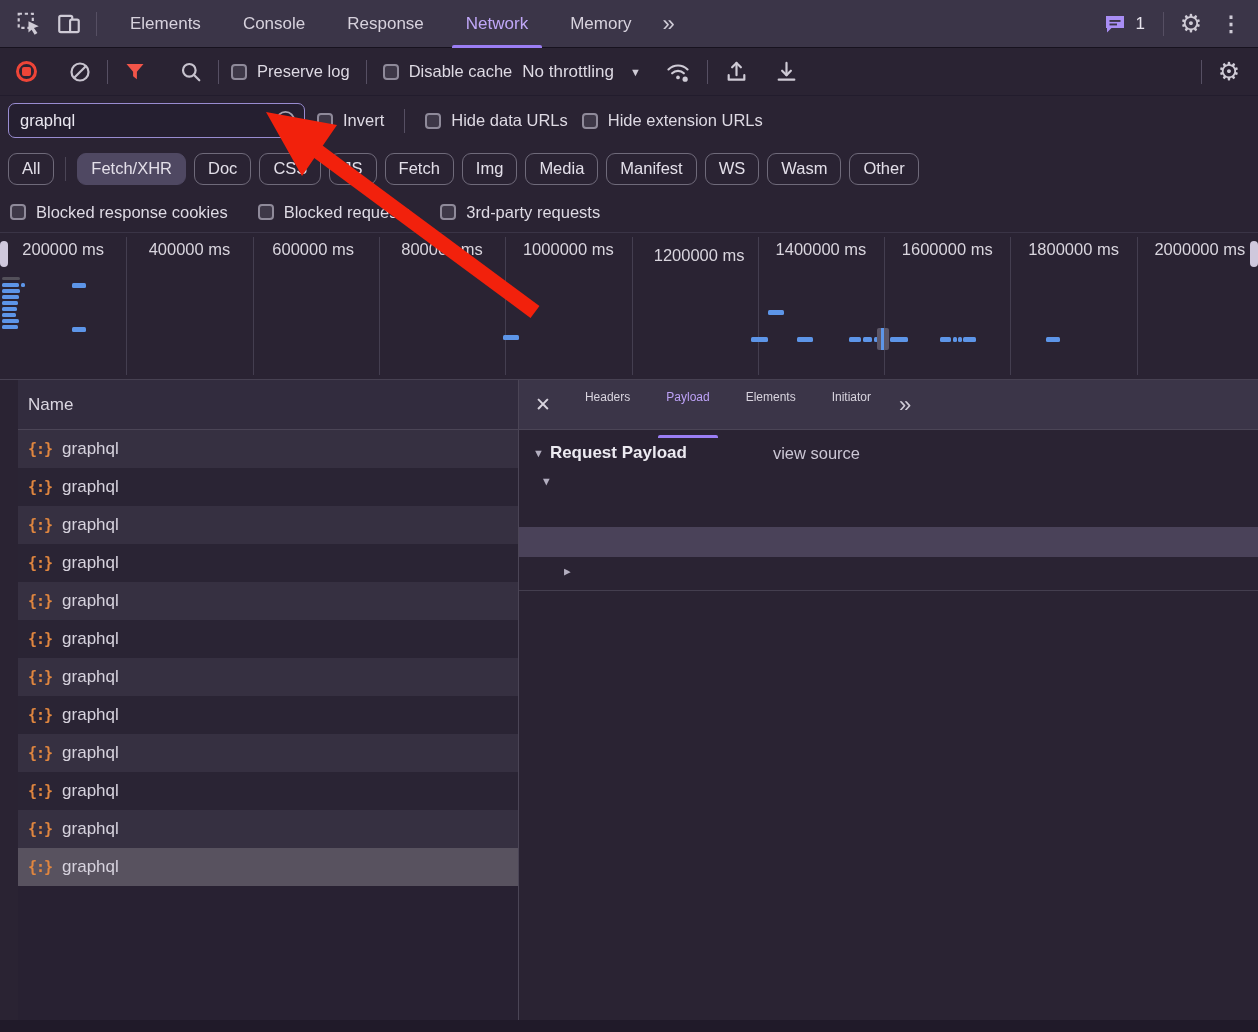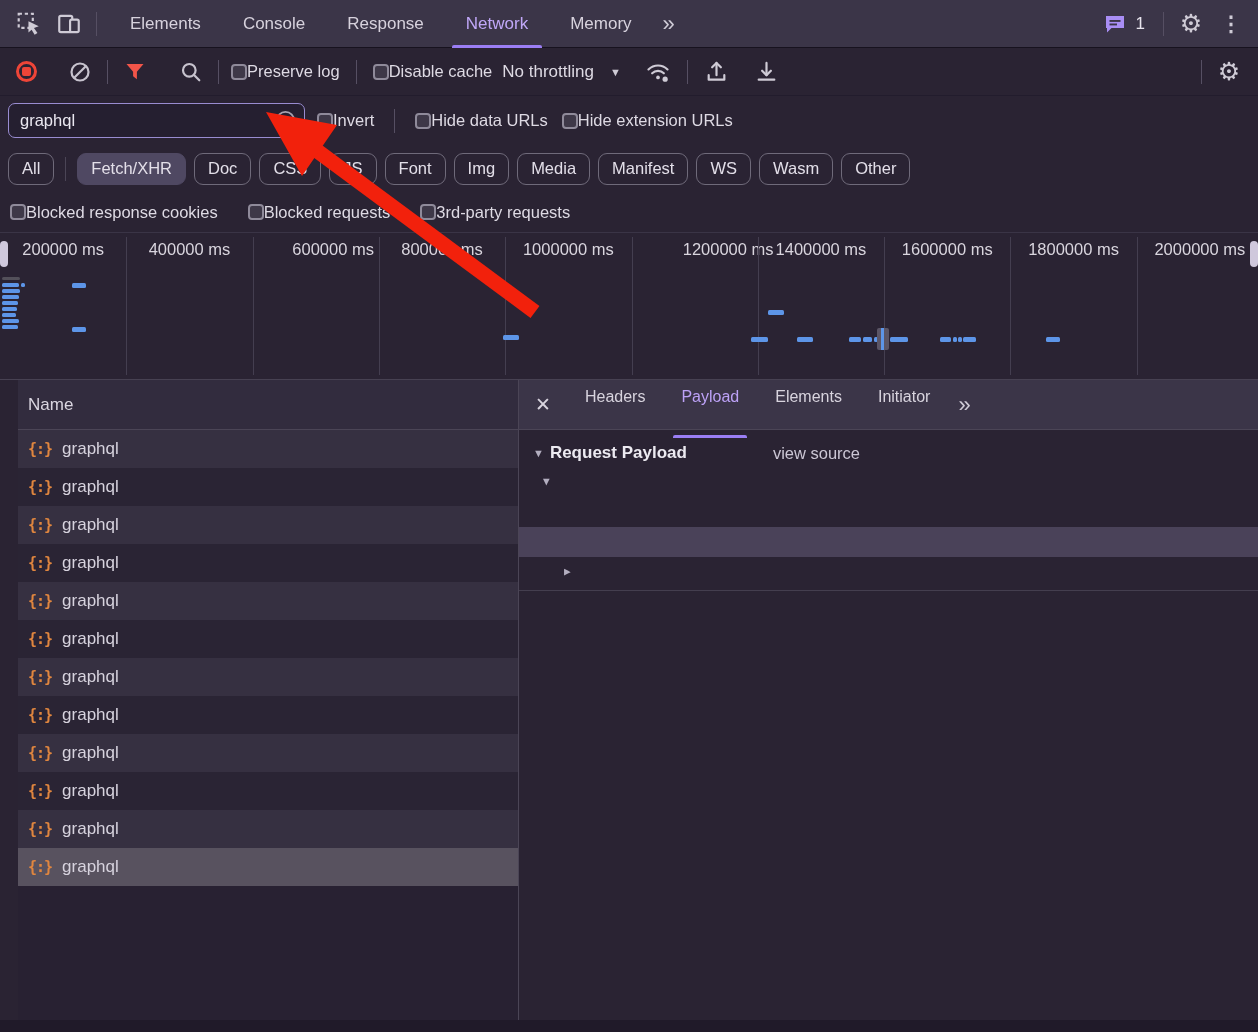--- a/index.html
+++ b/index.html
@@ -18,21 +18,21 @@
   .tabbar-right { margin-left:auto; display:flex; align-items:center; padding-right:12px; }
   .badge-num { font-size:17px; color:#e8e4ee; margin:0 6px 0 6px; }
   .dots { font-size:21px; color:#cfcbd6; font-weight:bold; }
   .gear-glyph { font-size:25px; color:#cfcbd6; line-height:1; }
 
   
   .toolbar { height:48px; background:#2a2333; border-bottom:1px solid #221c2d; display:flex; align-items:center; padding:0 14px 0 14px; }
   .record-btn { width:21px; height:21px; border:3px solid #ee4538; border-radius:50%; position:relative; margin:0 2px; }
   .record-btn::after { content:""; position:absolute; left:3px; top:3px; width:9px; height:9px; background:#ee4538; border-radius:2px; }
   .tb-gap { width:26px; flex:0 0 auto; }
-  .cb { display:flex; align-items:center; gap:0; font-size:16.5px; color:#dedae4; white-space:nowrap; }
+  .cb { display:flex; align-items:center; gap:10px; font-size:16.5px; color:#dedae4; white-space:nowrap; }
   .cb .box { width:16px; height:16px; border:2px solid #8f8a9a; border-radius:4px; background:#3e3848; flex:0 0 auto; }
   .throttle { display:flex; align-items:center; gap:16px; font-size:17px; color:#dedae4; margin-left:10px; }
   .caret { font-size:11px; color:#cfcbd6; }
   .spacer { flex:1; }
 
   
   .filterrow { height:49px; background:#2a2333; display:flex; align-items:center; padding-left:8px; }
   .filter-input { width:297px; height:35px; border:1px solid #998cd1; border-radius:7px; background:#251f30; display:flex; align-items:center; justify-content:space-between; padding:0 8px 0 11px; }
   .filter-input .val { font-size:16.5px; color:#eae7f0; }
 
@@ -62,21 +62,21 @@
   .name-header { height:50px; line-height:50px; padding-left:10px; font-size:17px; color:#dad6e0; background:#322c3e; border-bottom:1px solid #4b4556; }
   .req-row { height:38px; display:flex; align-items:center; gap:10px; padding-left:10px; font-size:17px; color:#d7d3de; }
   .req-row.odd { background:#363041; }
   .req-row.even { background:#2a2434; }
   .req-row.selected { background:#58525f; }
   .brace-icon { font-family:"DejaVu Sans Mono", monospace; font-weight:bold; font-size:15px; color:#e0863f; letter-spacing:-1px; }
 
   .details { flex:1; background:#2a2333; display:flex; flex-direction:column; overflow:hidden; }
   .dtabs { height:50px; background:#3b3548; border-bottom:1px solid #4b4556; display:flex; align-items:center; padding:0 10px 0 16px; }
   .close-x { font-size:19px; color:#d8d4de; margin-right:16px; }
-  .dtab { position:relative; height:66px; line-height:50px; padding:0 18px; font-size:16px; color:#d8d4de; }
+  .dtab { position:relative; height:66px; line-height:50px; padding:0 18px; font-size:12px; color:#d8d4de; }
   .dtab.active { color:#bda2f7; }
   .dtab.active::after { content:""; position:absolute; left:10px; right:10px; bottom:0; height:3px; background:#9b7ef5; border-radius:2px 2px 0 0; }
   .chev2 { font-size:22px; color:#cfcbd6; margin-left:10px; }
 
   .dcontent { position:relative; flex:1; font-family:"DejaVu Sans Mono", monospace; font-size:15.5px; }
   .payload-head { display:flex; align-items:center; margin:13px 0 4px 14px; font-family:"Liberation Sans", sans-serif; }
   .payload-title { font-size:17px; font-weight:bold; color:#eceaf1; }
   .view-source { font-size:16.5px; color:#cbc6d4; margin-left:86px; }
   .tri { color:#b3aec0; font-size:11px; margin-right:6px; }
   .tree-row { height:30px; line-height:30px; white-space:pre; overflow:hidden; position:relative; color:#dcd8e3; }
@@ -228,21 +228,21 @@
     </label>
   </div>
 
   <div class="chiprow">
       <div class="chip">All</div>
       <span class="chip-div"></span>
       <div class="chip active">Fetch/XHR</div>
       <div class="chip">Doc</div>
       <div class="chip">CSS</div>
       <div class="chip">JS</div>
-      <div class="chip">Font</div>
+      <div class="chip">Fetch</div>
       <div class="chip">Img</div>
       <div class="chip">Media</div>
       <div class="chip">Manifest</div>
       <div class="chip">WS</div>
       <div class="chip">Wasm</div>
       <div class="chip">Other</div>
     </div>
 
   <div class="optrow">
       <label class="cb">
@@ -259,27 +259,27 @@
       </label>
     </div>
 
   <div class="timeline">
     <div id="tl-sections">
         <div class="tl-section" style="left: 0px; width: 126.3px; border-left: none;"></div>
         <div class="tl-label" style="left: 0px; width: 126.3px;">200000 ms</div>
         <div class="tl-section" style="left: 126.3px; width: 126.3px;"></div>
         <div class="tl-label" style="left: 126.3px; width: 126.3px;">400000 ms</div>
         <div class="tl-section" style="left: 252.6px; width: 126.3px;"></div>
-        <div class="tl-label" style="left: 270px; width: 126.3px;">600000 ms</div>
+        <div class="tl-label" style="left: 250px; width: 126.3px;">600000 ms</div>
         <div class="tl-section" style="left: 378.9px; width: 126.3px;"></div>
         <div class="tl-label" style="left: 378.9px; width: 126.3px;">800000 ms</div>
         <div class="tl-section" style="left: 505.2px; width: 126.3px;"></div>
         <div class="tl-label" style="left: 505.2px; width: 126.3px;">1000000 ms</div>
         <div class="tl-section" style="left: 631.5px; width: 126.3px;"></div>
-        <div class="tl-label" style="left: 665px; width: 126.3px;">1200000 ms</div>
+        <div class="tl-label" style="left: 636px; width: 126.3px; margin-top: 6px;">1200000 ms</div>
         <div class="tl-section" style="left: 757.8px; width: 126.3px;"></div>
         <div class="tl-label" style="left: 757.8px; width: 126.3px;">1400000 ms</div>
         <div class="tl-section" style="left: 884.1px; width: 126.3px;"></div>
         <div class="tl-label" style="left: 884.1px; width: 126.3px;">1600000 ms</div>
         <div class="tl-section" style="left: 1010.4px; width: 126.3px;"></div>
         <div class="tl-label" style="left: 1010.4px; width: 126.3px;">1800000 ms</div>
         <div class="tl-section" style="left: 1136.7px; width: 126.3px;"></div>
         <div class="tl-label" style="left: 1136.7px; width: 126.3px;">2000000 ms</div>
       </div>
     <div id="tl-bars">

